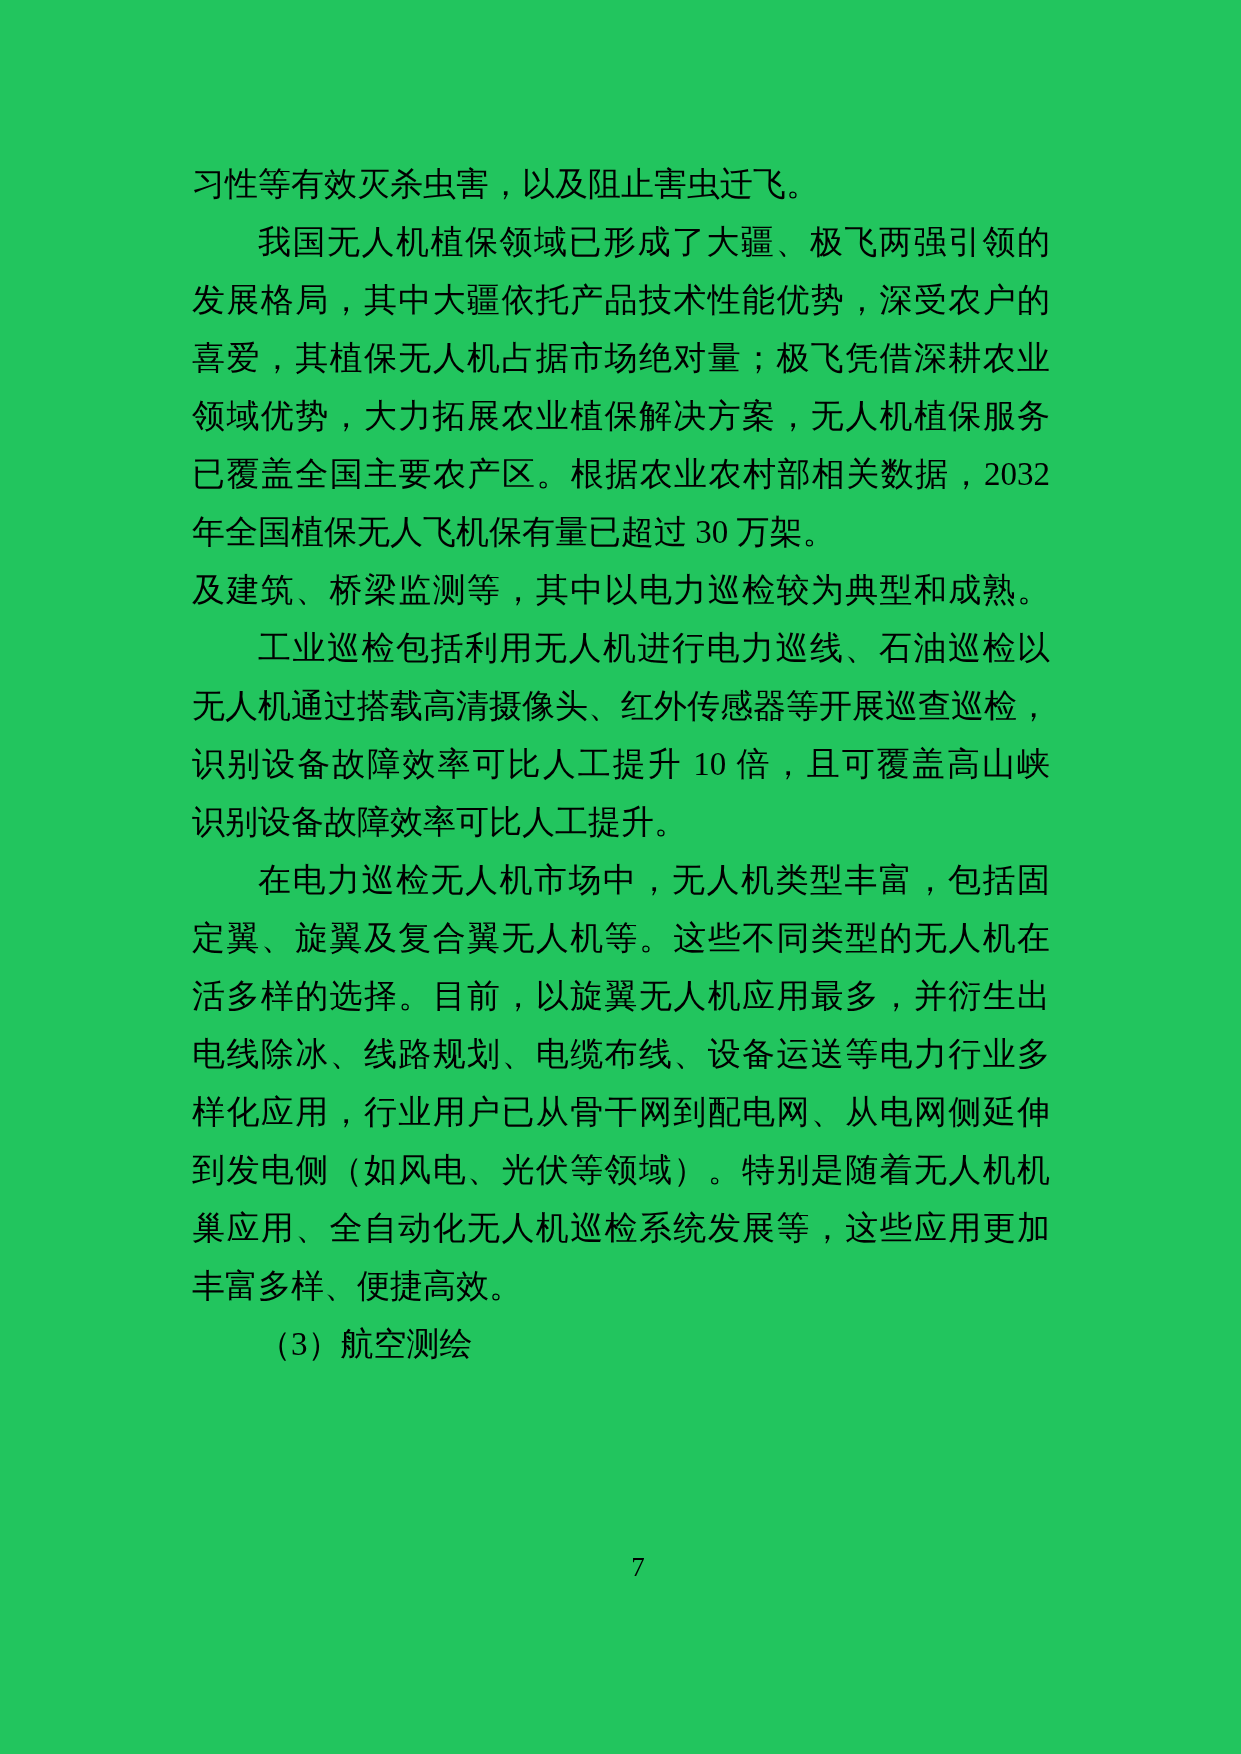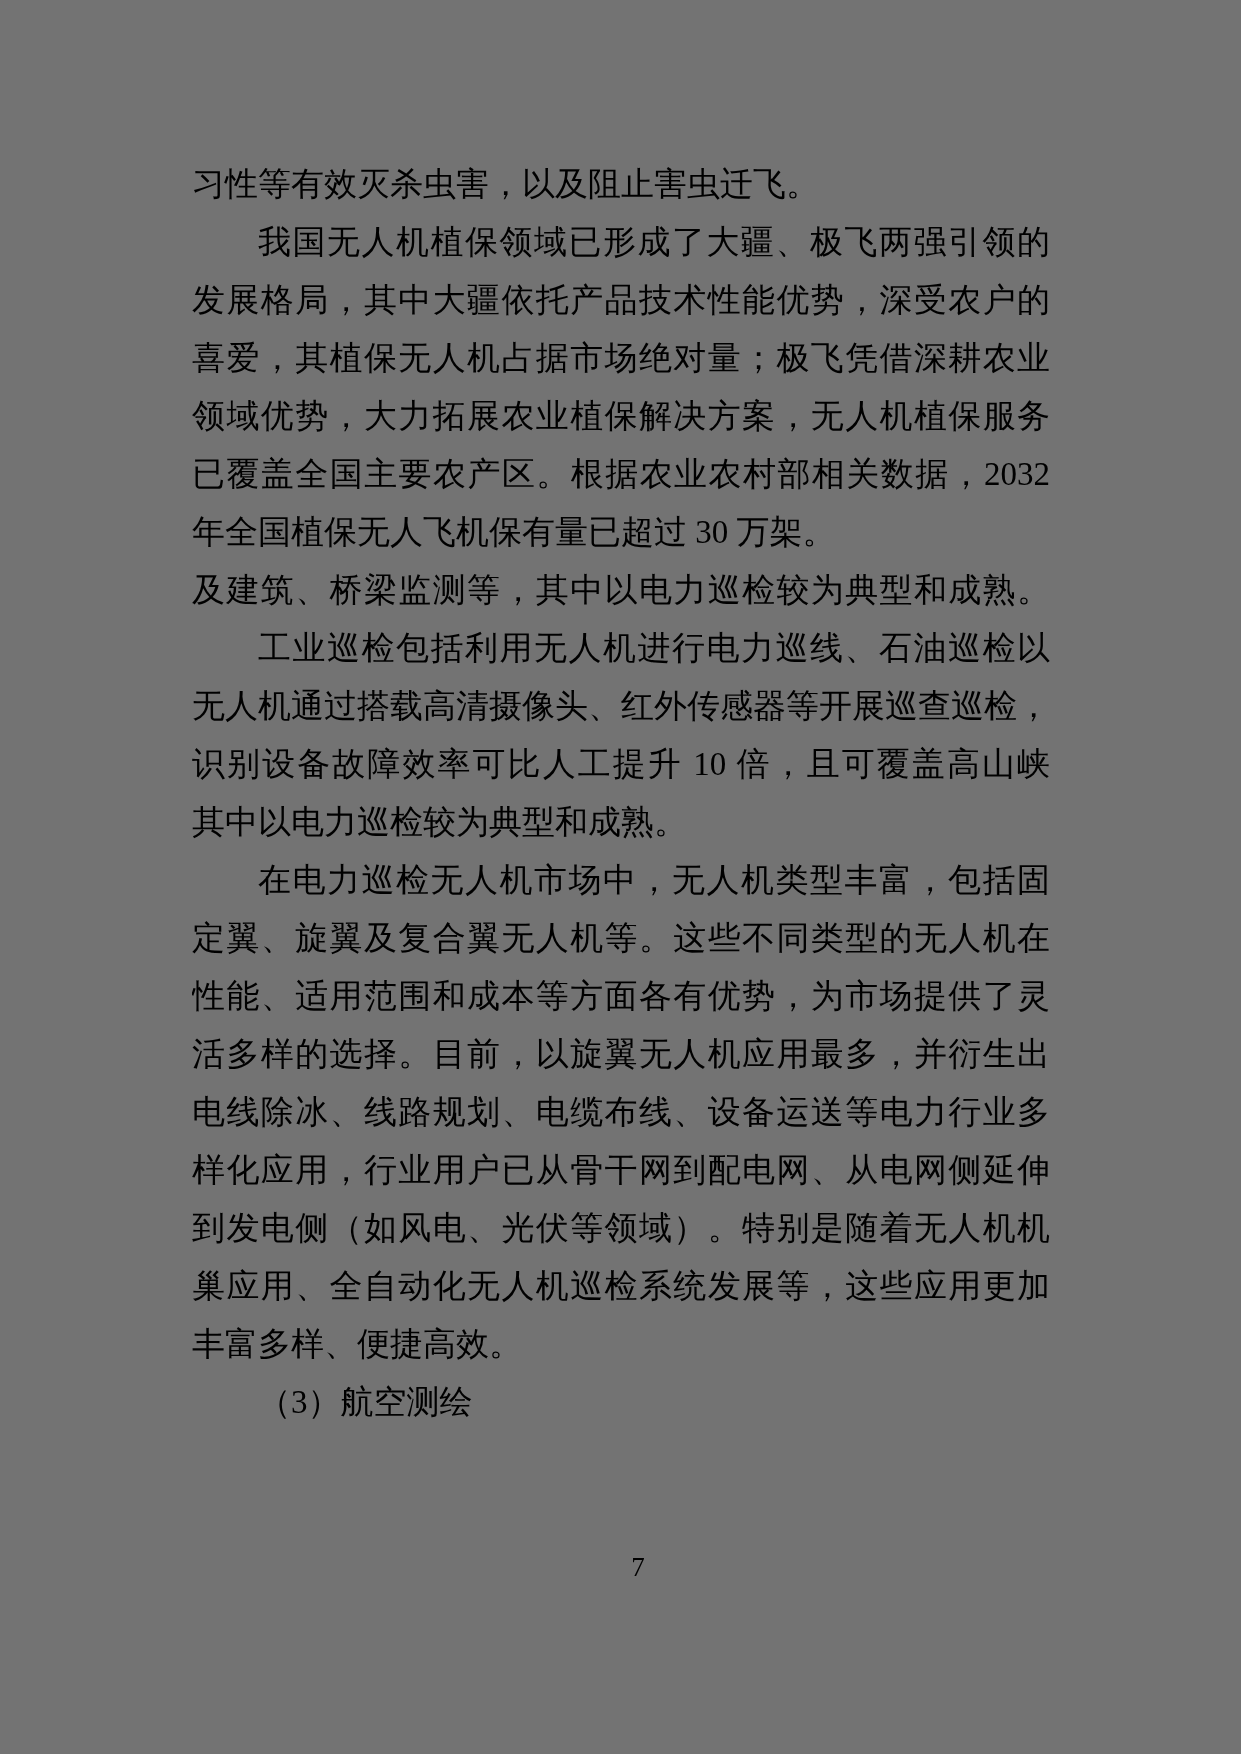--- a/index.html
+++ b/index.html
@@ -4,21 +4,21 @@
 <style>
   html, body {
     margin: 0;
     padding: 0;
     background: #ffffff;
   }
   .page {
     position: relative;
     width: 1241px;
     height: 1754px;
-    background: #737373;
+    background: #22c55e;
     color: #000000;
     font-family: "Liberation Serif", "DejaVu Serif", serif;
     overflow: hidden;
   }
   .text-block {
     position: absolute;
     left: 192px;
     top: 155px;
     width: 858px;
   }
@@ -65,26 +65,25 @@
         <div class="line fill">喜爱，其植保无人机占据市场绝对量；极飞凭借深耕农业</div>
         <div class="line fill">领域优势，大力拓展农业植保解决方案，无人机植保服务</div>
         <div class="line fill">已覆盖全国主要农产区。根据农业农村部相关数据，2032</div>
         <div class="line">年全国植保无人飞机保有量已超过 30 万架。</div>
       </div>
       <div class="paragraph">
         <div class="line fill">及建筑、桥梁监测等，其中以电力巡检较为典型和成熟。</div>
         <div class="line fill indent">工业巡检包括利用无人机进行电力巡线、石油巡检以</div>
         <div class="line fill">无人机通过搭载高清摄像头、红外传感器等开展巡查巡检，</div>
         <div class="line fill">识别设备故障效率可比人工提升 10 倍，且可覆盖高山峡谷，</div>
-        <div class="line">其中以电力巡检较为典型和成熟。</div>
+        <div class="line">识别设备故障效率可比人工提升。</div>
       </div>
       <div class="paragraph">
         <div class="line fill indent">在电力巡检无人机市场中，无人机类型丰富，包括固</div>
         <div class="line fill">定翼、旋翼及复合翼无人机等。这些不同类型的无人机在</div>
-        <div class="line fill">性能、适用范围和成本等方面各有优势，为市场提供了灵</div>
         <div class="line fill">活多样的选择。目前，以旋翼无人机应用最多，并衍生出</div>
         <div class="line fill">电线除冰、线路规划、电缆布线、设备运送等电力行业多</div>
         <div class="line fill">样化应用，行业用户已从骨干网到配电网、从电网侧延伸</div>
         <div class="line fill">到发电侧（如风电、光伏等领域）。特别是随着无人机机</div>
         <div class="line fill">巢应用、全自动化无人机巡检系统发展等，这些应用更加</div>
         <div class="line">丰富多样、便捷高效。</div>
       </div>
       <div class="paragraph">
         <div class="line indent">（3）航空测绘</div>
       </div>

